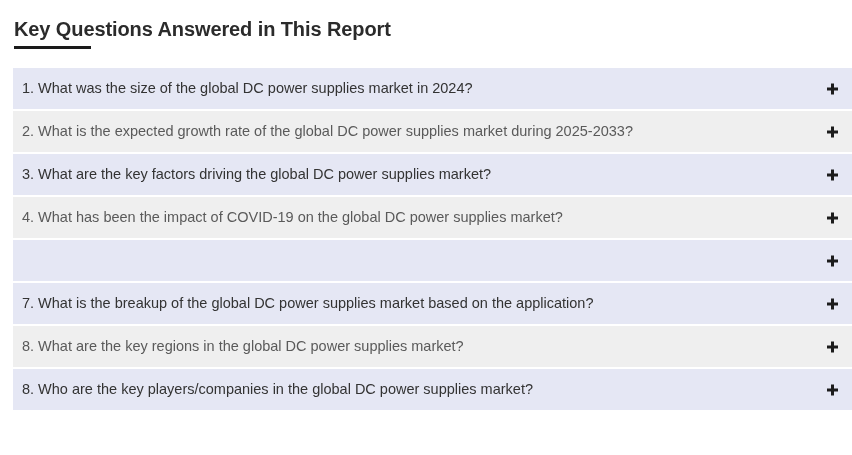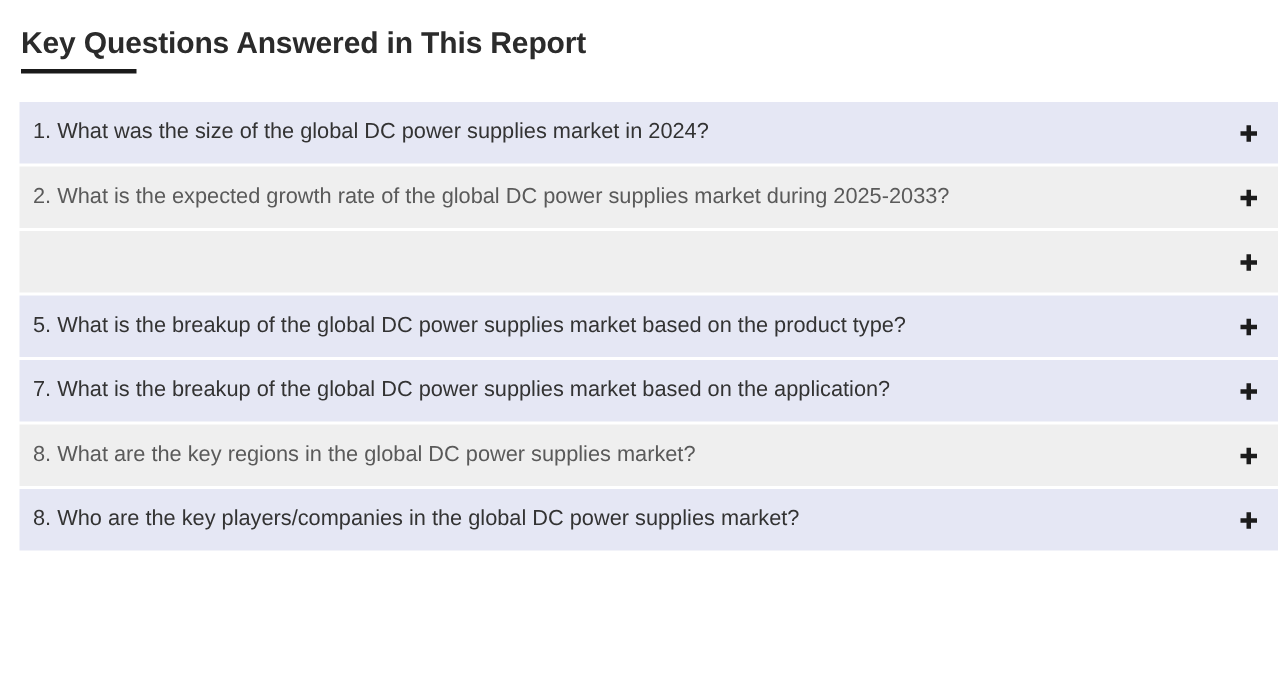--- a/index.html
+++ b/index.html
@@ -128,27 +128,31 @@
     <div class="faq-row alt-a">
       <span class="faq-text">1. What was the size of the global DC power supplies market in 2024?</span>
       <span class="plus-icon"></span>
     </div>
 
     <div class="faq-row alt-b">
       <span class="faq-text">2. What is the expected growth rate of the global DC power supplies market during 2025-2033?</span>
       <span class="plus-icon"></span>
     </div>
 
+    <div class="faq-row alt-a">
+      <span class="faq-text">3. What are the key factors driving the global DC power supplies market?</span>
+      <span class="plus-icon"></span>
+    </div>
 
     <div class="faq-row alt-b">
+      <span class="faq-text">4. What has been the impact of COVID-19 on the global DC power supplies market?</span>
       <span class="plus-icon"></span>
     </div>
 
     <div class="faq-row alt-a">
-      <span class="faq-text">5. What is the breakup of the global DC power supplies market based on the product type?</span>
       <span class="plus-icon"></span>
     </div>
 
 
     <div class="faq-row alt-a">
       <span class="faq-text">7. What is the breakup of the global DC power supplies market based on the application?</span>
       <span class="plus-icon"></span>
     </div>
 
     <div class="faq-row alt-b">

